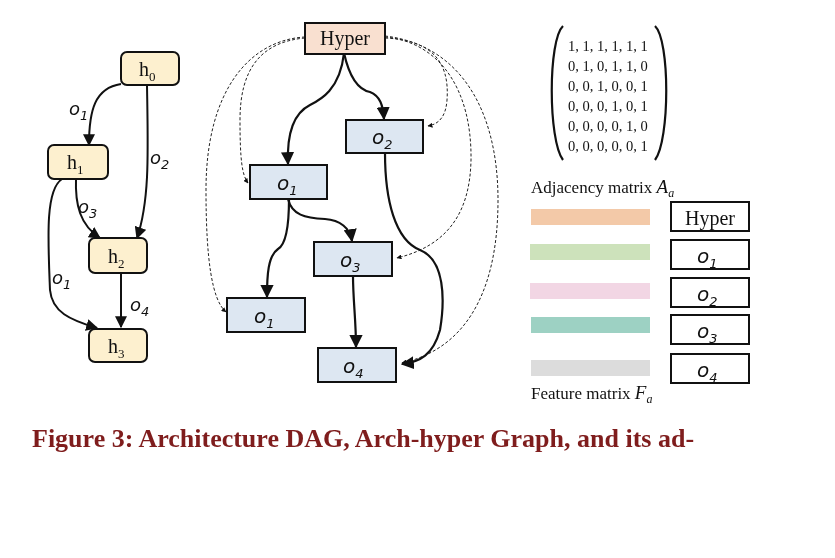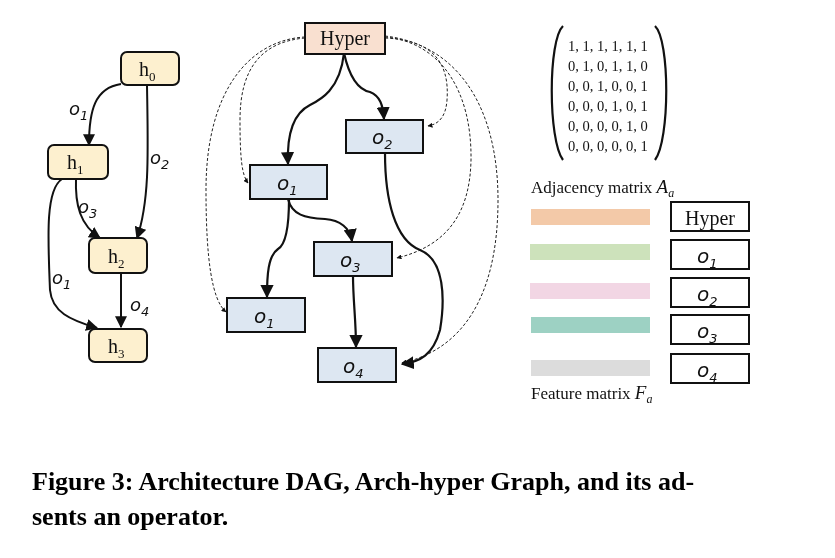--- a/index.html
+++ b/index.html
@@ -4,21 +4,21 @@
 <style>
   html,body{margin:0;padding:0;background:#ffffff;}
   body{width:835px;height:558px;position:relative;overflow:hidden;font-family:"DejaVu Serif",serif;color:#111;}
   #fig{position:absolute;left:0;top:0;width:835px;height:430px;}
   .node-text{font-family:"Liberation Serif",serif;font-size:20px;fill:#111;}
   .op-text{font-family:"DejaVu Sans",sans-serif;font-style:italic;font-size:20px;fill:#111;}
   .sub{font-size:13px;}
   .edge-label{font-family:"DejaVu Sans",sans-serif;font-style:italic;font-size:18px;fill:#111;}
   .mat-text{font-family:"Liberation Serif",serif;font-size:14.5px;fill:#111;}
   .cap-label{font-family:"Liberation Serif",serif;font-size:17px;fill:#111;}
-  #caption{position:absolute;left:32px;top:464px;width:760px;font-family:"Liberation Serif",serif;font-weight:bold;font-size:26px;line-height:35px;color:#000000;}
+  #caption{position:absolute;left:32px;top:421px;width:760px;font-family:"Liberation Serif",serif;font-weight:bold;font-size:26px;line-height:35px;color:#7f1d1d;}
   #caption .math{font-family:"DejaVu Serif",serif;font-style:italic;font-weight:normal;font-size:21px;}
   #caption .math sub{font-size:13px;}
 </style>
 </head>
 <body>
 
 <svg id="fig" viewBox="0 0 835 430" xmlns="http://www.w3.org/2000/svg">
   <defs>
     <marker id="arr" viewBox="0 0 10 10" refX="9" refY="5" markerWidth="6" markerHeight="6" orient="auto-start-reverse">
       <path d="M0,0 L10,5 L0,10 z" fill="#111"></path>
@@ -146,14 +146,13 @@
       <rect x="671" y="354" width="78" height="29" fill="#fff" stroke="#111" stroke-width="2"></rect>
       <text class="op-text" x="697" y="377"><tspan>o</tspan><tspan class="sub" dy="5">4</tspan></text>
     </g>
 
     <text class="cap-label" x="531" y="399"><tspan>Feature matrix </tspan><tspan font-style="italic" font-size="19">F</tspan><tspan font-style="italic" font-size="12" dy="4">a</tspan></text>
   </g>
 </svg>
 
 <div id="caption">
   <div>Figure 3: Architecture DAG, Arch-hyper Graph, and its ad-</div>
-  <div>sents an operator.</div>
 </div>
 
 </body></html>

